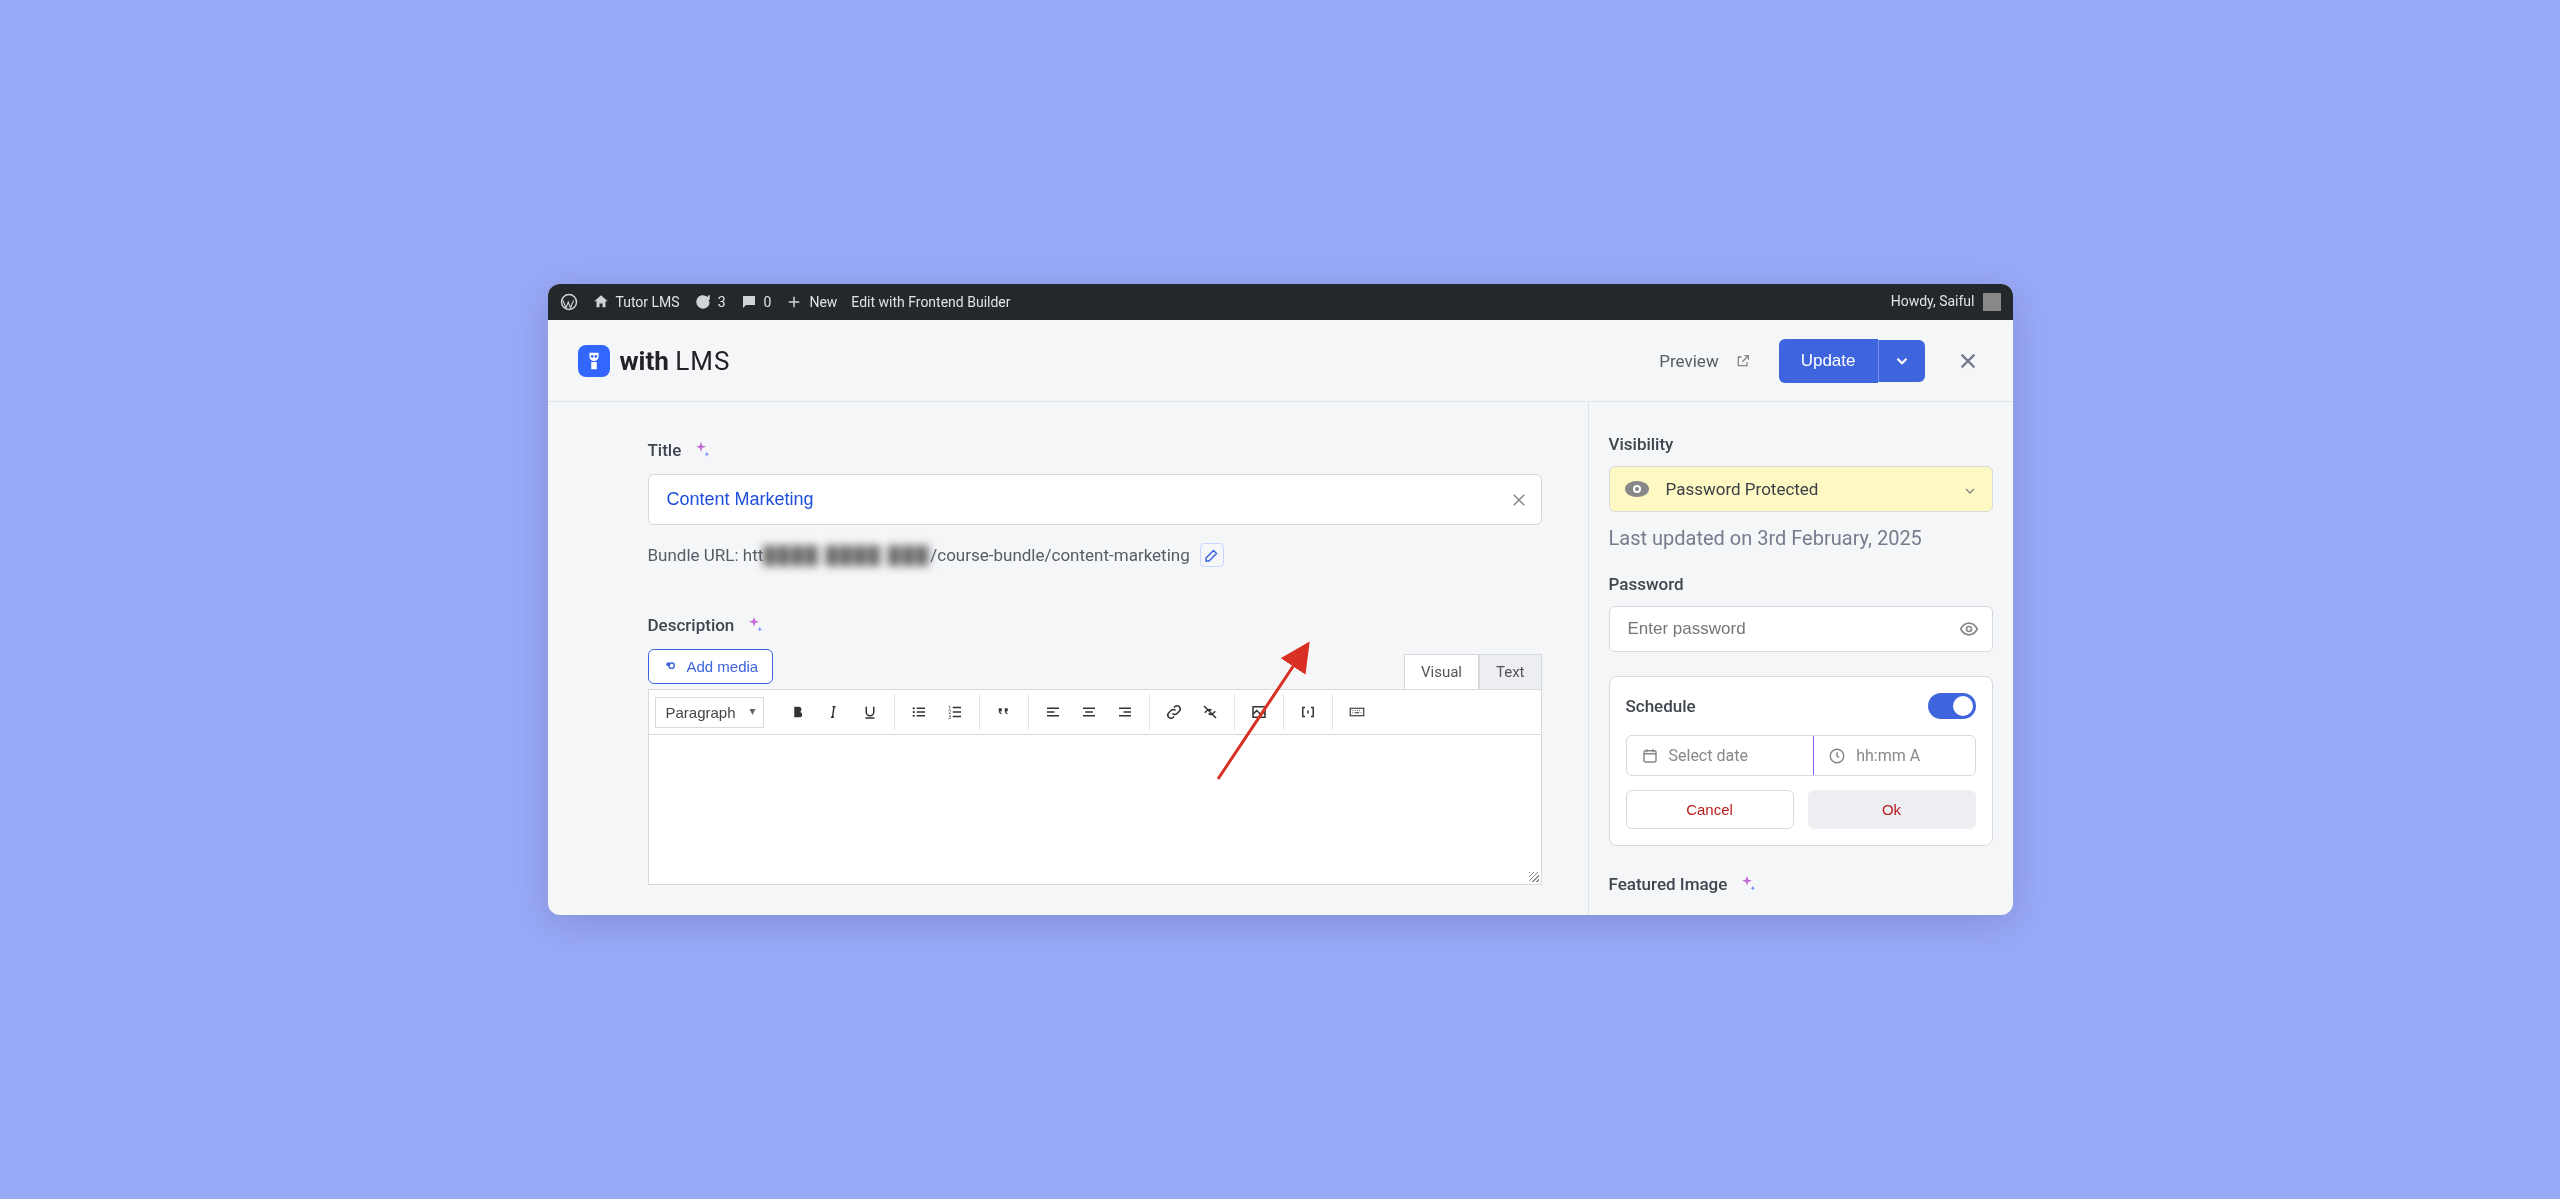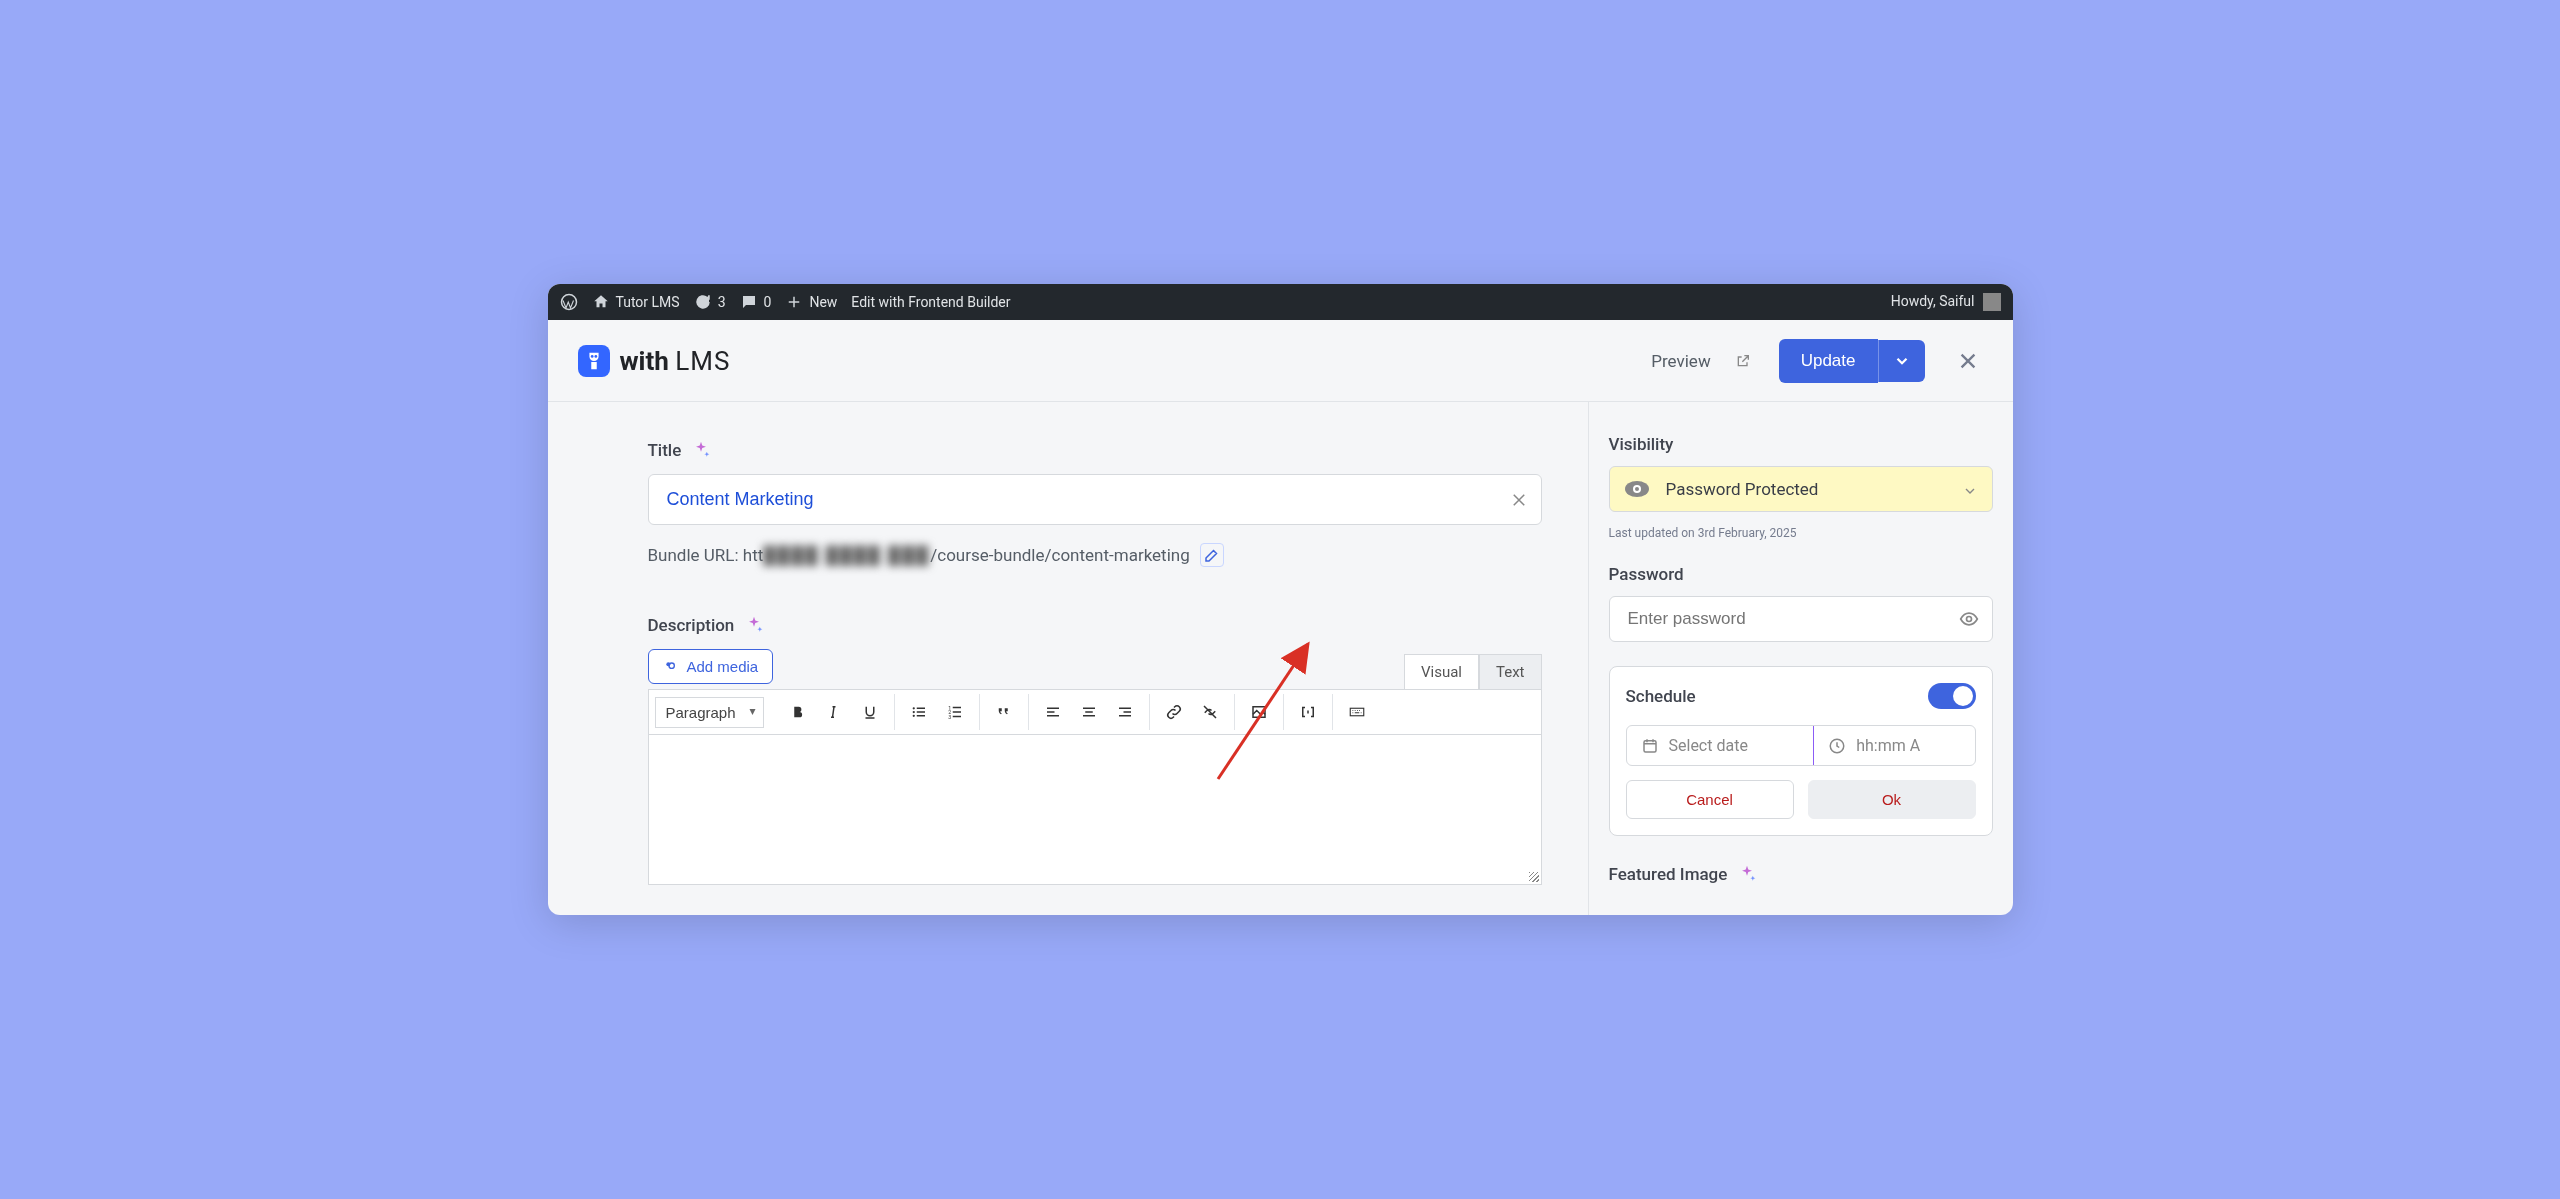--- a/index.html
+++ b/index.html
@@ -14,21 +14,21 @@
 .wp-right { display: flex; gap: 8px; color: #e0e3e6; }
 .wp-right .avatar { width: 18px; height: 18px; background: #888; display: inline-block; }
 
 
 .app-header { background: #f5f6f8; border-bottom: 1px solid #e1e4e8; height: 82px; display: flex; align-items: center; justify-content: space-between; padding: 0 30px; }
 .logo-group { display: flex; align-items: center; gap: 10px; }
 .logo-badge { width: 32px; height: 32px; background: #3366ff; border-radius: 8px; position: relative; display: flex; align-items: center; justify-content: center; }
 .logo-text { font-size: 26px; font-weight: 700; color: #212327; }
 .logo-sub { font-weight: 400; letter-spacing: 1px; }
 .header-actions { display: flex; align-items: center; gap: 28px; }
-.preview-link { color: #555d66; font-size: 17px; display: flex; align-items: center; gap: 24px; cursor: pointer; }
+.preview-link { color: #555d66; font-size: 17px; display: flex; align-items: center; gap: 16px; cursor: pointer; }
 .update-group { display: flex; align-items: center; }
 .update-btn { background: #3E64DE; color: #fff; border: none; padding: 12px 22px; font-size: 17px; border-radius: 6px 0 0 6px; cursor: pointer; font-weight: 500; }
 .update-dd { background: #3E64DE; color: #fff; border: none; border-left: 1px solid rgba(255,255,255,0.3); padding: 12px 14px; border-radius: 0 6px 6px 0; cursor: pointer; display: flex; align-items: center; }
 .close-x { color: #757c8e; cursor: pointer; padding: 4px; }
 
 
 .body { display: flex; }
 .main { flex: 1; padding: 38px 46px 30px 100px; }
 .sidebar { width: 425px; border-left: 1px solid #e1e4e8; padding: 32px 20px 20px 20px; }
 
@@ -57,21 +57,21 @@
 .para-select { border: 1px solid #d6d9dd; padding: 6px 26px 6px 10px; font-size: 15px; color: #444; background: #fff; appearance: none; position: relative; }
 .para-wrap { position: relative; margin-right: 10px; }
 .para-wrap::after { content: "▾"; position: absolute; right: 8px; top: 7px; color: #666; pointer-events: none; font-size: 12px; }
 .editor-area { border: 1px solid #d6d9dd; border-top: none; background: #fff; height: 150px; position: relative; }
 .resize-handle { position: absolute; right: 2px; bottom: 2px; width: 10px; height: 10px; background: repeating-linear-gradient(135deg, #888 0 1px, transparent 1px 3px); }
 
 
 .side-label { font-size: 17px; color: #41454f; font-weight: 500; margin-bottom: 12px; }
 .select-box { width: 100%; border: 1px solid #d6d9dd; border-radius: 6px; background: #fef9c3; padding: 12px 14px; display: flex; align-items: flex-end; gap: 16px; cursor: pointer; font-size: 17px; color: #3a3e47; justify-content: space-between; }
 .select-left { display: flex; align-items: center; gap: 16px; }
-.last-updated { color: #757c8e; font-size: 12px; margin: 14px 0 24px; }
+.last-updated { color: #757c8e; font-size: 20px; margin: 14px 0 24px; }
 .pw-input-wrap { position: relative; margin-bottom: 24px; }
 .pw-input { width: 100%; border: 1px solid #d6d9dd; border-radius: 6px; padding: 12px 42px 12px 18px; font-size: 17px; color: #3a3e47; background: #fff; }
 .pw-eye { position: absolute; right: 14px; top: 50%; transform: translateY(-50%); color: #888; cursor: pointer; }
 
 .schedule-card { border: 1px solid #d6d9dd; border-radius: 8px; background: #fff; padding: 16px; margin-bottom: 28px; }
 .schedule-head { display: flex; justify-content: space-between; align-items: center; margin-bottom: 16px; }
 .toggle { width: 48px; height: 26px; background: #3E64DE; border-radius: 20px; position: relative; cursor: pointer; }
 .toggle .knob { width: 20px; height: 20px; background: #fff; border-radius: 50%; position: absolute; right: 3px; top: 3px; }
 .dt-row { display: flex; gap: 0; border: 1px solid #d6d9dd; border-radius: 6px; overflow: hidden; margin-bottom: 14px; }
 .dt-cell { flex: 1; display: flex; align-items: center; gap: 10px; padding: 10px 14px; color: #888; font-size: 16px; }

